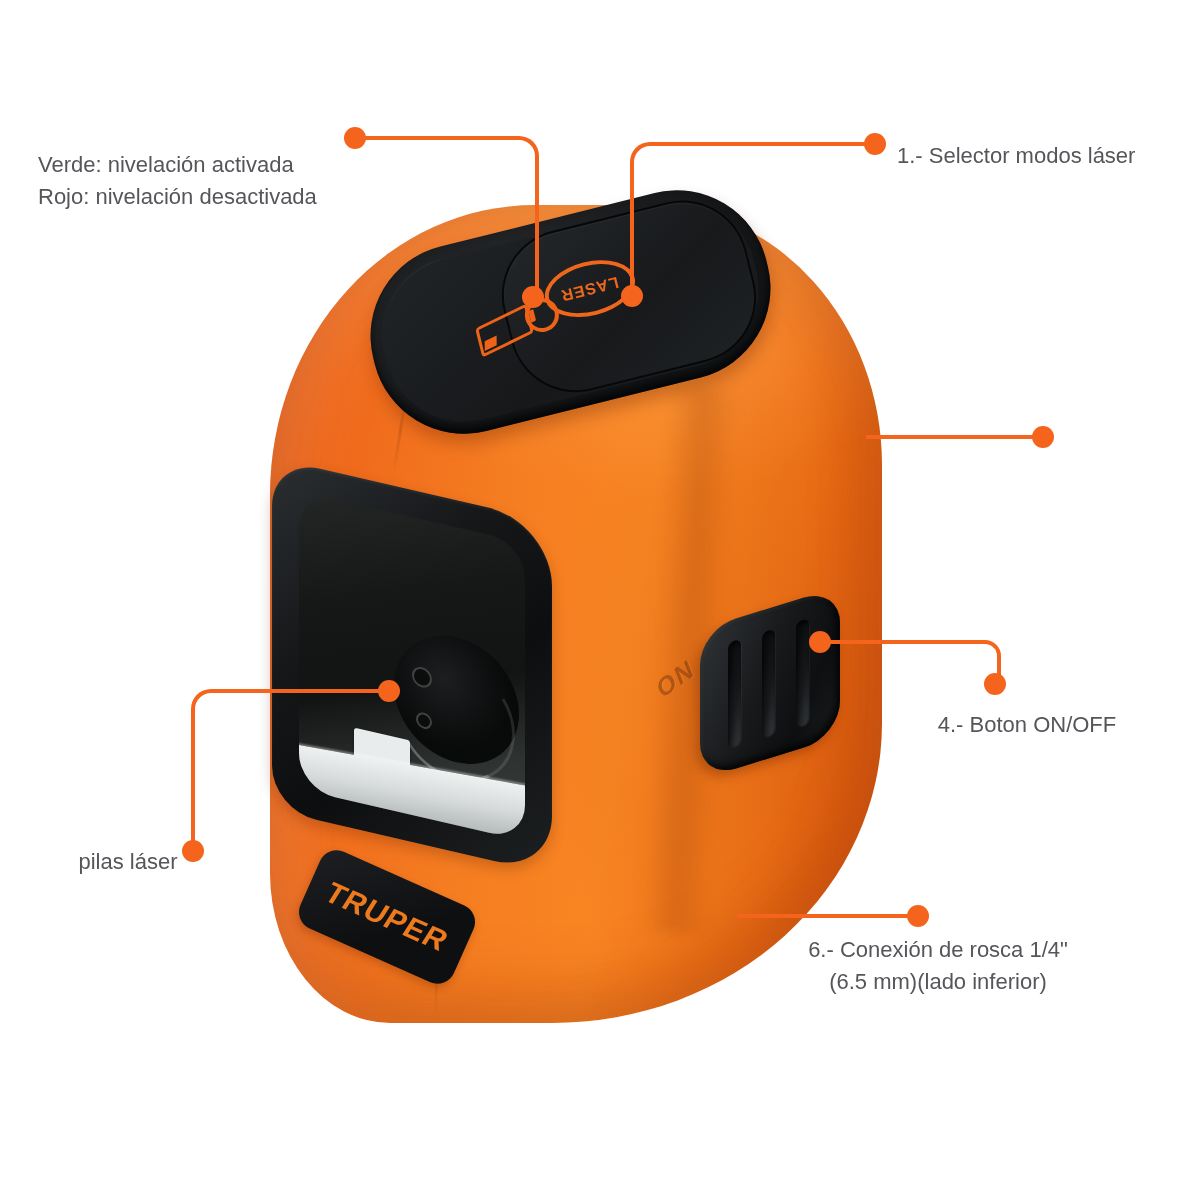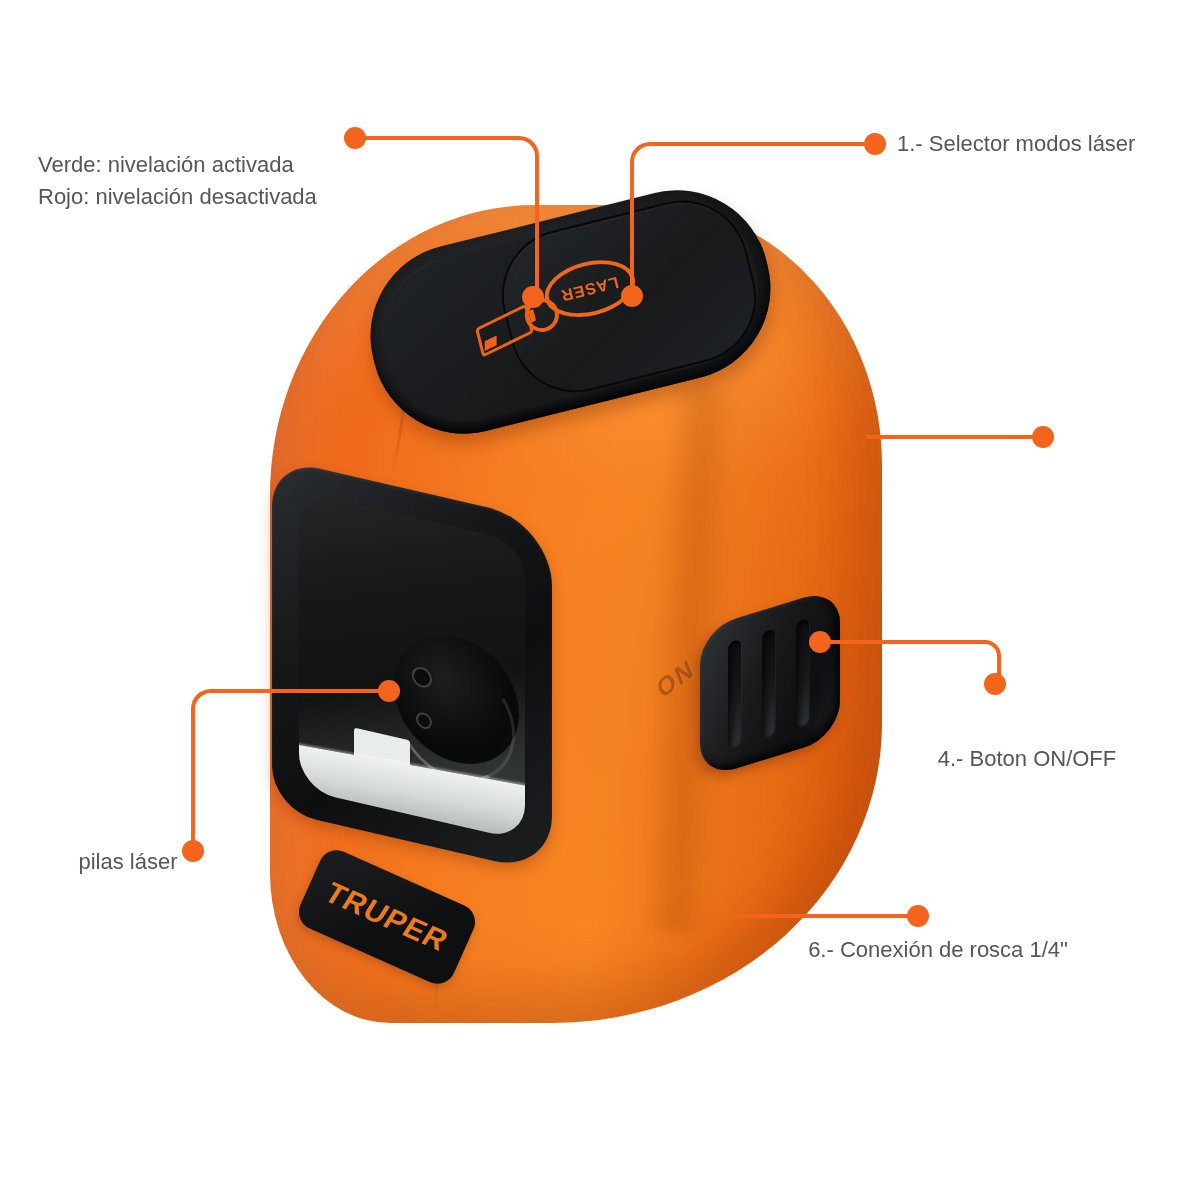--- a/index.html
+++ b/index.html
@@ -92,33 +92,33 @@
   
   .callout{position:absolute;inset:0;z-index:10;pointer-events:none;}
   .dot{position:absolute;width:22px;height:22px;border-radius:50%;background:#f4641c;}
   .cline{position:absolute;border:0 solid #f4641c;}
   .label{position:absolute;color:#55565a;font-size:22px;line-height:32px;}
   .label span{display:block;}
   .t-center{text-align:center;} .t-left{text-align:left;}
 
   .e1{left:630px;top:142px;width:245px;height:153px;border-top-width:4px;border-left-width:4px;border-top-left-radius:20px;}
   .d1a{left:864px;top:133px;} .d1b{left:621px;top:285px;}
-  .l1{left:897px;top:128px;width:290px;}
+  .l1{left:897px;top:140px;width:290px;}
 
   .e2{left:355px;top:136px;width:180px;height:160px;border-top-width:4px;border-right-width:4px;border-top-right-radius:20px;}
   .d2a{left:344px;top:127px;} .d2b{left:522px;top:286px;}
   .l2{left:38px;top:149px;width:340px;}
 
   .e3{left:866px;top:435px;width:177px;height:4px;border-top-width:4px;}
   .d3{left:1032px;top:426px;}
   .l3{left:898px;top:456px;width:270px;}
 
   .e4{left:820px;top:640px;width:177px;height:42px;border-top-width:4px;border-right-width:4px;border-top-right-radius:16px;}
   .d4a{left:809px;top:631px;} .d4b{left:984px;top:673px;}
-  .l4{left:872px;top:743px;width:310px;}
+  .l4{left:872px;top:709px;width:310px;}
 
   .e5{left:191px;top:689px;width:197px;height:160px;border-top-width:4px;border-left-width:4px;border-top-left-radius:20px;}
   .d5a{left:378px;top:680px;} .d5b{left:182px;top:840px;}
   .l5{left:18px;top:846px;width:220px;}
 
   .e6{left:737px;top:914px;width:180px;height:4px;border-top-width:4px;}
   .d6{left:907px;top:905px;}
   .l6{left:780px;top:934px;width:316px;}
 </style>
 </head>
@@ -210,16 +210,17 @@
     <div class="label l5 t-center">
       <span>pilas láser</span>
     </div>
   </div>
 
   <div class="callout">
     <div class="cline e6"></div>
     <div class="dot d6"></div>
     <div class="label l6 t-center">
       <span>6.- Conexión de rosca 1/4"</span>
+      <span>(6.5 mm)(lado inferior)</span>
     </div>
   </div>
 
 </div>
 
 </body></html>

